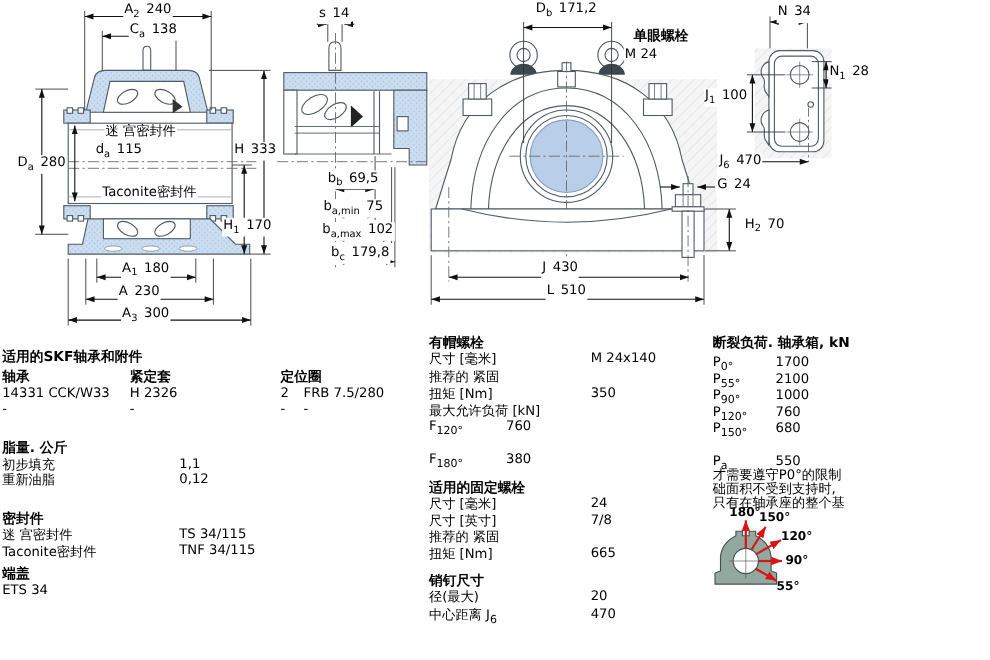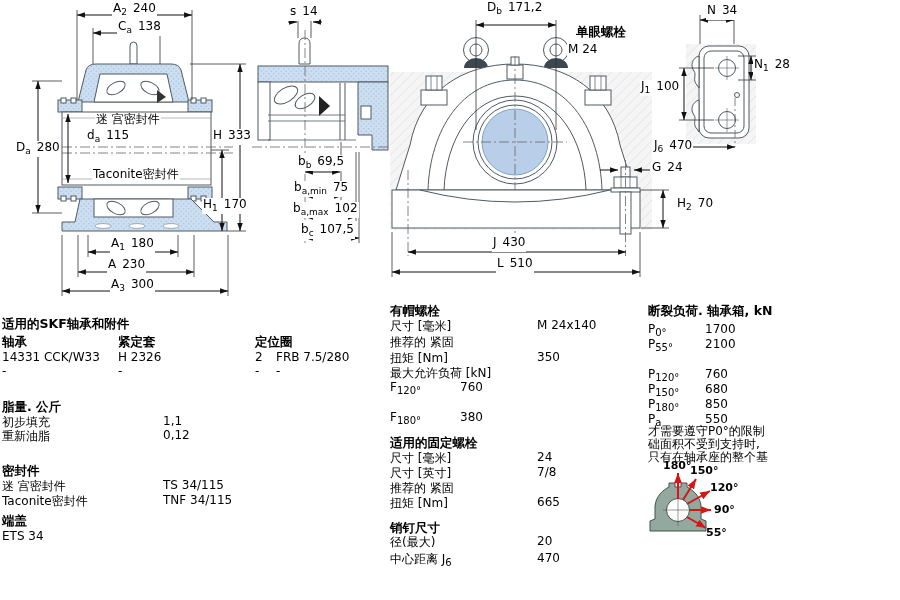--- a/index.html
+++ b/index.html
@@ -260,21 +260,21 @@
 <div class="dim" style="left:212px;top:129px"><span>H</span><sub></sub><span class="v">333</span></div>
 <div class="dim" style="left:202px;top:198px"><span>H</span><sub>1</sub><span class="v">170</span></div>
 <div class="dim" style="left:110px;top:237px"><span>A</span><sub>1</sub><span class="v">180</span></div>
 <div class="dim" style="left:107px;top:258px"><span>A</span><sub></sub><span class="v">230</span></div>
 <div class="dim" style="left:110px;top:278px"><span>A</span><sub>3</sub><span class="v">300</span></div>
 
 <div class="dim" style="left:289px;top:5px"><span>s</span><sub></sub><span class="v">14</span></div>
 <div class="dim" style="left:297px;top:155px"><span>b</span><sub>b</sub><span class="v">69,5</span></div>
 <div class="dim" style="left:293px;top:181px"><span>b</span><sub>a,min</sub><span class="v">75</span></div>
 <div class="dim" style="left:292px;top:202px"><span>b</span><sub>a,max</sub><span class="v">102</span></div>
-<div class="dim" style="left:300px;top:223px"><span>b</span><sub>c</sub><span class="v">107,5</span></div>
+<div class="dim" style="left:300px;top:223px"><span>b</span><sub>c</sub><span class="v">179,8</span></div>
 
 <div class="dim" style="left:486px;top:1px"><span>D</span><sub>b</sub><span class="v">171,2</span></div>
 <div class="dim bold" style="left:575px;top:25px">单眼螺栓</div>
 <div class="dim" style="left:567px;top:43px">M 24</div>
 <div class="dim" style="left:492px;top:236px"><span>J</span><sub></sub><span class="v">430</span></div>
 <div class="dim" style="left:496px;top:257px"><span>L</span><sub></sub><span class="v">510</span></div>
 <div class="dim" style="left:651px;top:161px"><span>G</span><sub></sub><span class="v">24</span></div>
 <div class="dim" style="left:676px;top:197px"><span>H</span><sub>2</sub><span class="v">70</span></div>
 
 <div class="dim" style="left:706px;top:4px"><span>N</span><sub></sub><span class="v">34</span></div>
@@ -390,31 +390,31 @@
 <div class="col" style="left:648px;top:295px;width:250px;height:305px">
   <div class="t" style="top:8px">断裂负荷. 轴承箱, kN</div>
   <div class="row" style="top:27px">
     <span><span>P</span><sub>0°</sub></span>
     <span class="val" style="left:57px">1700</span>
   </div>
   <div class="row" style="top:42px">
     <span><span>P</span><sub>55°</sub></span>
     <span class="val" style="left:57px">2100</span>
   </div>
+  <div class="row" style="top:57px">
+    <span><span>P</span><sub>90°</sub></span>
+    <span class="val" style="left:57px">1000</span>
+  </div>
   <div class="row" style="top:72px">
     <span><span>P</span><sub>120°</sub></span>
     <span class="val" style="left:57px">760</span>
   </div>
   <div class="row" style="top:87px">
     <span><span>P</span><sub>150°</sub></span>
     <span class="val" style="left:57px">680</span>
-  </div>
-  <div class="row" style="top:102px">
-    <span><span>P</span><sub>180°</sub></span>
-    <span class="val" style="left:57px">850</span>
   </div>
   <div class="row" style="top:117px">
     <span><span>P</span><sub>a</sub></span>
     <span class="val" style="left:57px">550</span>
   </div>
   <div class="row" style="top:128px">才需要遵守P0°的限制</div>
   <div class="row" style="top:141px">础面积不受到支持时,</div>
   <div class="row" style="top:154px">只有在轴承座的整个基</div>
 </div>
 

